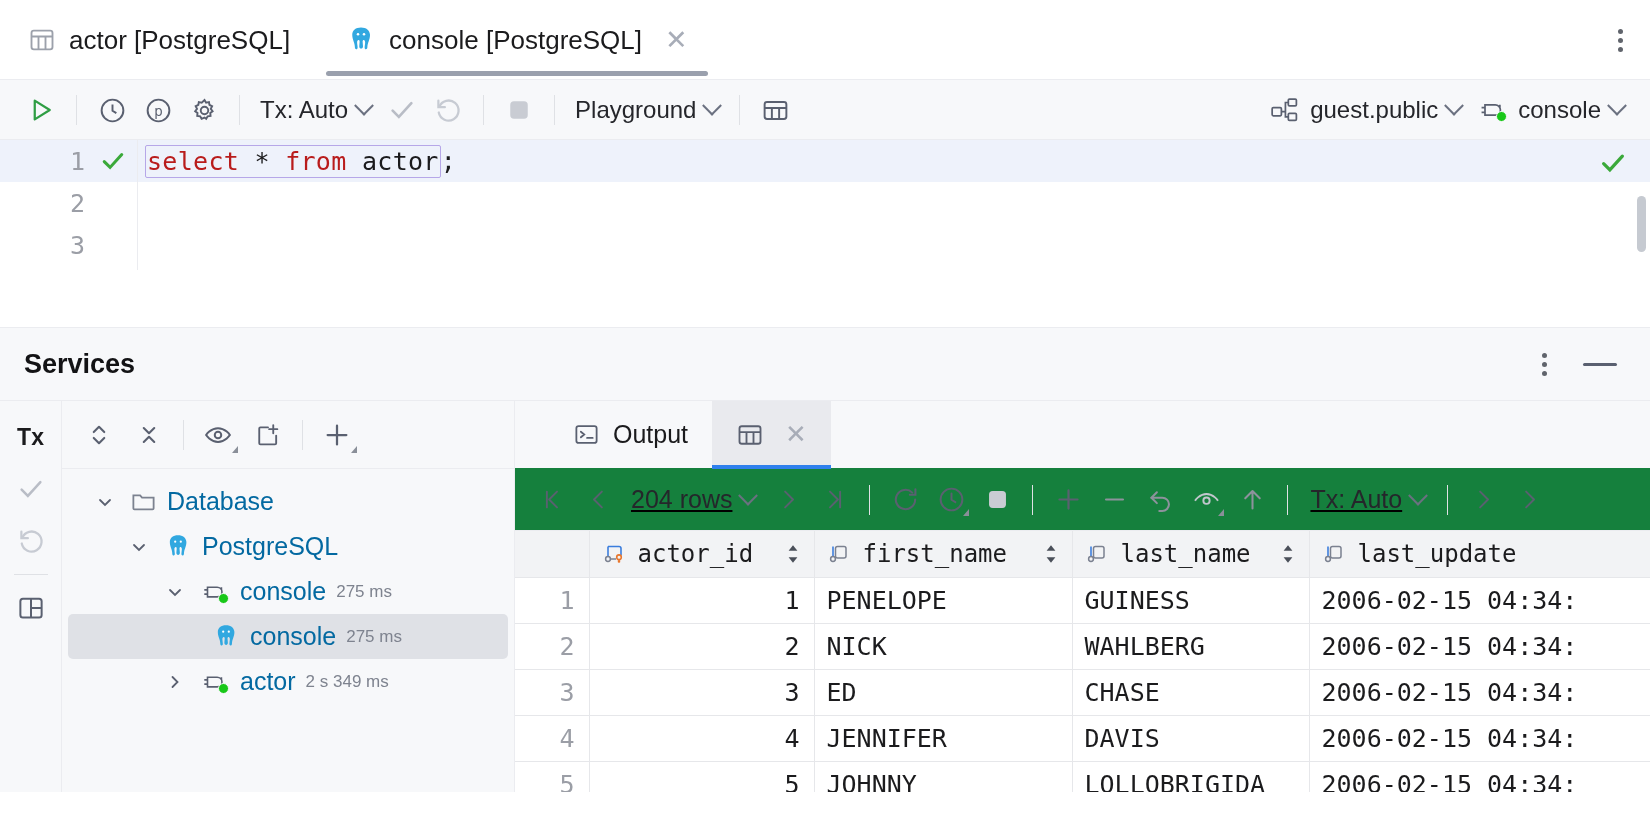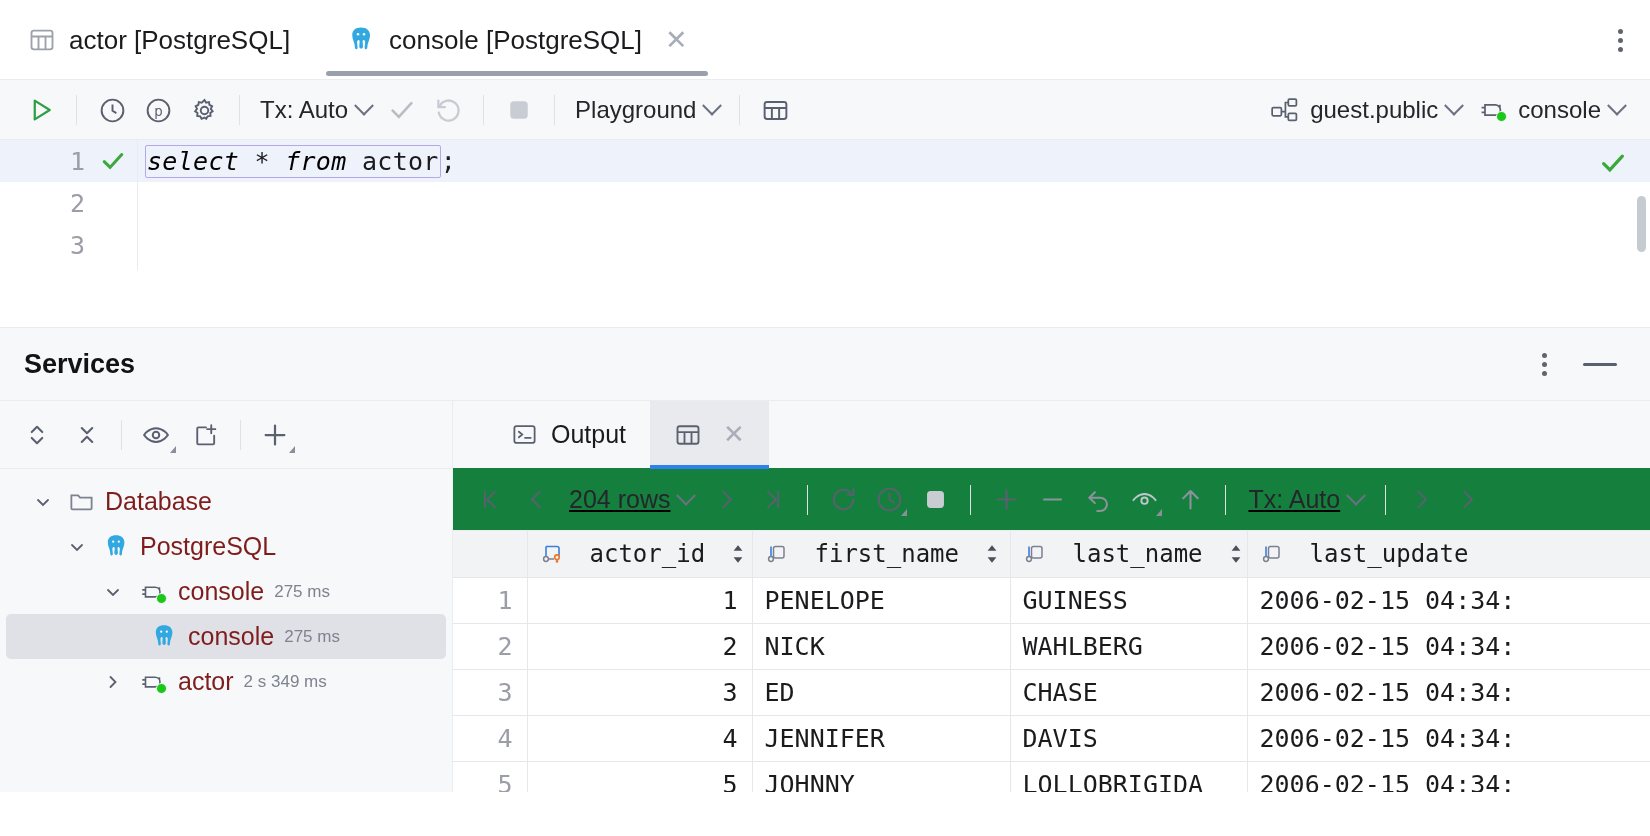--- a/index.html
+++ b/index.html
@@ -84,21 +84,21 @@
   .gutter-row.active { background: #eef2fb; }
   .ln { font-size: 25px; color: #9b9ea6; font-family: "DejaVu Sans Mono", monospace; }
   .code-area { flex: 1; position: relative; }
   .code-row { height: 42px; display: flex; align-items: center; padding-left: 7px; }
   .code-row.active { background: #eef2fb; }
   .stmt-box {
     border: 1.6px solid #b6a7e8; border-radius: 2px; padding: 1px 1px 1px 1px;
     display: inline-block;
   }
   .code-txt { font-size: 25px; font-family: "DejaVu Sans Mono", monospace; letter-spacing: .3px; }
-  .kw { color: #000000; font-style: italic; }
+  .kw { color: #b91c1c; }
   .plain { color: #1b1b1d; }
   .edit-check { position: absolute; right: 22px; top: 8px; }
   .vscroll {
     position: absolute; right: 4px; top: 56px; width: 9px; height: 56px;
     background: #c6cad1; border-radius: 5px;
   }
   .editor-bottom-gap { flex: 0 0 58px; background: #fff; border-bottom: 1px solid #ebecf0; }
 
   
   .services-head {
@@ -134,21 +134,21 @@
   .tt-sep { width:1px; height:30px; background:#dfe1e5; margin:0 9px; }
   .drop-corner { position:absolute; right:5px; bottom:7px; width:0;height:0;
                  border-left:6px solid transparent; border-bottom:7px solid #8a8f99; }
   .tree { flex: 1; padding-top: 10px; overflow: hidden; }
   .trow { height: 45px; display: flex; align-items: center; gap: 10px; cursor: pointer;
           font-size: 25px; color: #1b1b1d; white-space: nowrap; border-radius: 5px;
           margin: 0 6px; padding-right: 8px; }
   .trow.sel { background: #dfe1e6; }
   .tw-chev { width: 30px; display:flex; align-items:center; justify-content:center; flex:none; }
   .ttime { color: #7e838f; font-size: 17px; }
-  .tlabel { font-size: 25px; color: #7f1d1d; }
+  .tlabel { font-size: 25px; color: #0369a1; }
 
   
   .result-pane { flex: 1; display: flex; flex-direction: column; min-width: 0; background: #fff; }
   .result-tabs {
     height: 68px; flex: none; display: flex; align-items: stretch;
     background: #f7f8fa; border-bottom: 1px solid #15803d; padding-left: 34px;
   }
   .rtab { display:flex; align-items:center; gap: 13px; padding: 0 24px; cursor: pointer;
           font-size: 25px; color: #1b1b1d; position: relative; white-space: nowrap; }
   .rtab.selected { background: #e9eaee; }
@@ -170,21 +170,21 @@
   .grid { flex: 1; overflow: hidden; position: relative; }
   table.dg { border-collapse: collapse; table-layout: fixed; width: 1330px; }
   table.dg th, table.dg td { border-right: 1px solid #e6e7ea; border-bottom: 1px solid #e6e7ea;
                              height: 46px; font-size: 25px; }
   table.dg th {
     background: #f2f3f5; font-weight: normal; color: #1b1b1d;
     text-align: left; padding: 0 12px; font-family: "DejaVu Sans Mono", monospace;
     font-size: 24px;
   }
   th.rownum-h { width: 74px; background:#eceef1; border-right:1px solid #e6e7ea; }
-  .th-in { display:flex; align-items:center; gap: 24px; }
+  .th-in { display:flex; align-items:center; gap: 10px; }
   .th-sort { margin-left:auto; flex:none; }
   td.rownum { width:74px; text-align: right; padding-right: 14px; color:#9b9ea6;
               background:#fff; font-family:"DejaVu Sans Mono", monospace; }
   td.num { text-align: right; padding-right: 14px; font-family:"DejaVu Sans Mono", monospace; color:#1b1b1d;}
   td.txt { padding-left: 12px; font-family:"DejaVu Sans Mono", monospace; color:#1b1b1d; }
   .col-id { width: 225px; }
   .col-fn { width: 258px; }
   .col-ln { width: 237px; }
   .col-lu { width: 536px; }
 </style>
@@ -358,20 +358,43 @@
         <i></i>
         <i></i>
       </div>
     <div style="width:52px;display:flex;align-items:center;justify-content:center;cursor:pointer;">
       <span class="minimize"></span>
     </div>
   </div>
 
   <div class="services-body">
 
+    <div class="left-rail">
+      <div class="rail-btn">
+        <span class="tx-lbl">Tx</span>
+      </div>
+      <div class="rail-btn">
+        <svg width="30" height="30" viewBox="0 0 24 24" fill="none" stroke="#b9bdc6" stroke-width="2" stroke-linecap="round">
+            <path d="M4.5 12.5l5 5 10-11"></path>
+          </svg>
+      </div>
+      <div class="rail-btn">
+        <svg width="30" height="30" viewBox="0 0 24 24" fill="none" stroke="#c7cbd3" stroke-width="1.8" stroke-linecap="round">
+          <path d="M5 9.5A8 8 0 1 1 4.6 14"></path>
+            <path d="M4.3 4.5v5.2h5.2"></path>
+        </svg>
+      </div>
+      <div class="rail-sep"></div>
+      <div class="rail-btn">
+        <svg width="30" height="30" viewBox="0 0 24 24" fill="none" stroke="#5a6070" stroke-width="1.6">
+          <rect x="3.5" y="4.5" width="17" height="15" rx="2"></rect>
+            <path d="M12 4.5v15M12 12h8.5"></path>
+        </svg>
+      </div>
+    </div>
 
     <div class="tree-pane">
       <div class="tree-toolbar">
         <div class="tt-btn">
           <svg width="28" height="28" viewBox="0 0 24 24" fill="none" stroke="#5a6070" stroke-width="1.8" stroke-linecap="round" stroke-linejoin="round">
             <path d="M7.5 9.5L12 5l4.5 4.5M7.5 14.5L12 19l4.5-4.5"></path>
           </svg>
         </div>
         <div class="tt-btn">
           <svg width="28" height="28" viewBox="0 0 24 24" fill="none" stroke="#5a6070" stroke-width="1.8" stroke-linecap="round" stroke-linejoin="round">

